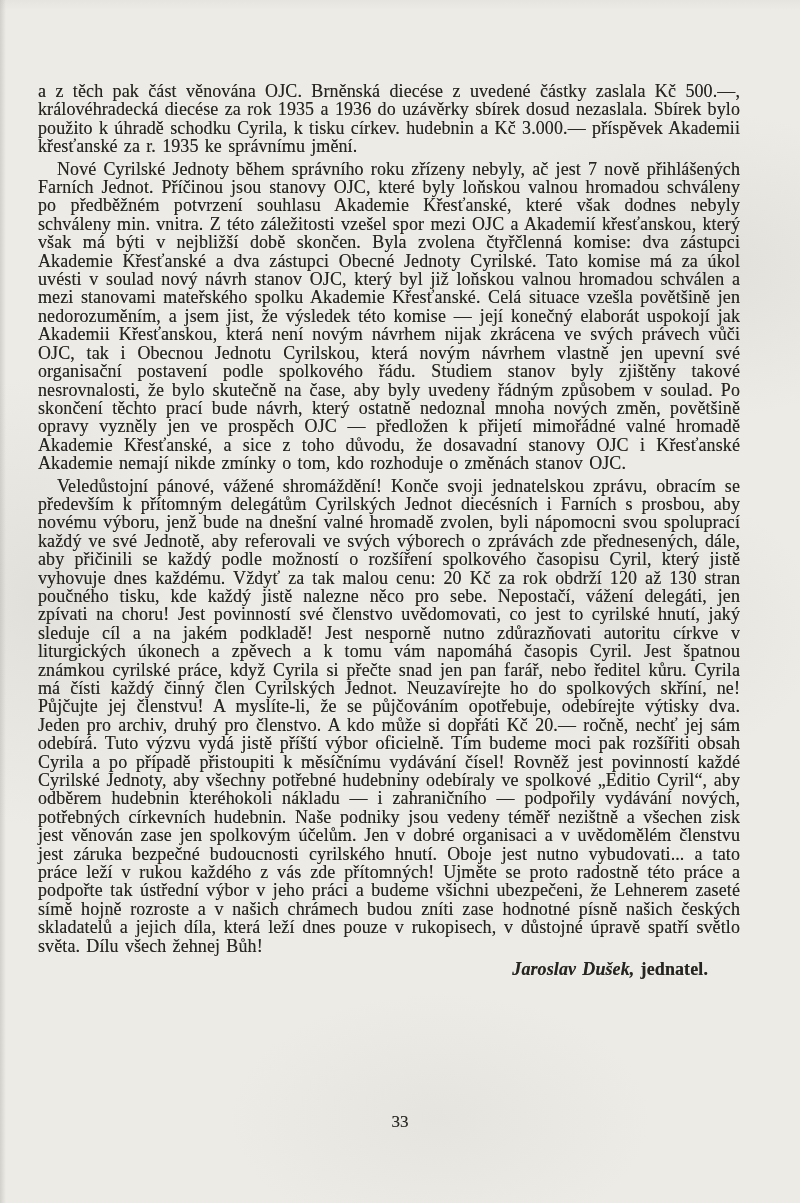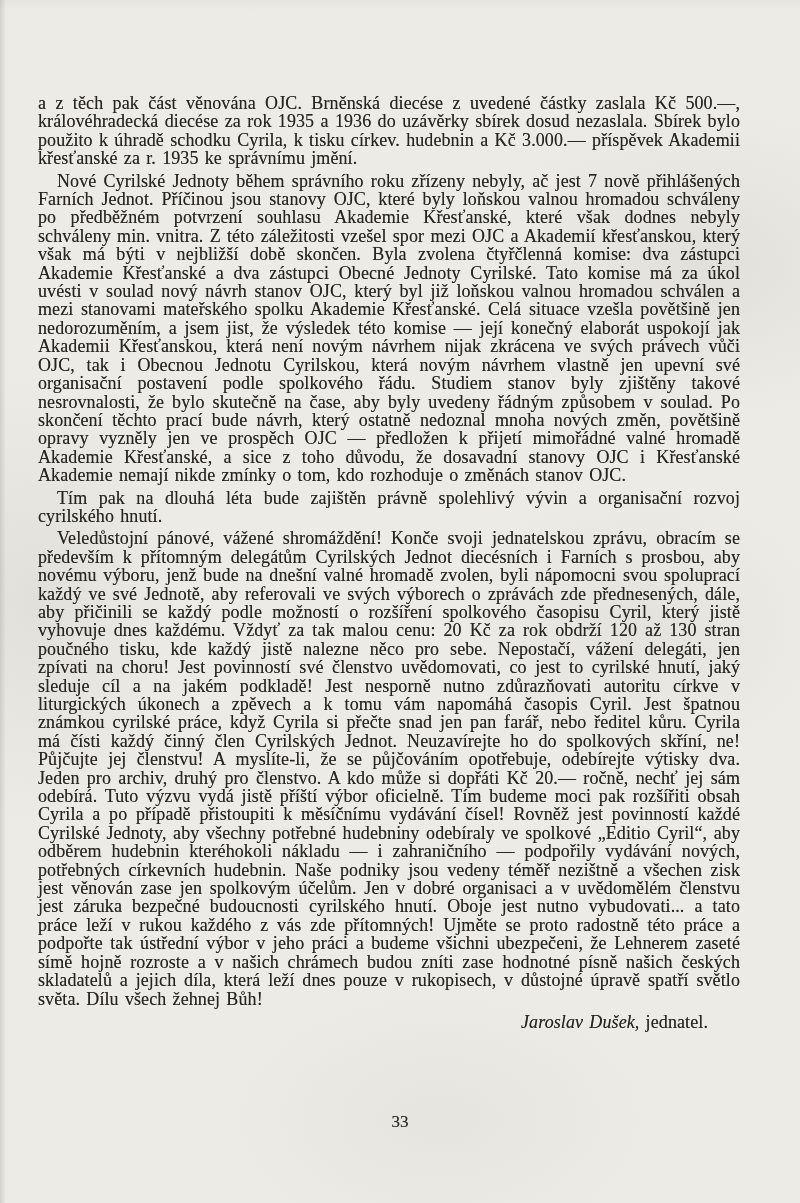--- a/index.html
+++ b/index.html
@@ -22,21 +22,21 @@
       radial-gradient(ellipse 260px 200px at 80% 52%, rgba(190,187,179,0.18), transparent 70%),
       radial-gradient(ellipse 300px 180px at 55% 93%, rgba(196,193,185,0.16), transparent 70%),
       radial-gradient(ellipse 200px 300px at 4% 50%, rgba(175,172,164,0.18), transparent 75%),
       linear-gradient(90deg, rgba(150,147,140,0.30) 0px, rgba(150,147,140,0.0) 6px),
       linear-gradient(180deg, rgba(210,208,200,0.25) 0px, rgba(210,208,200,0.0) 10px),
       #ecebe6;
   }
   .text-column {
     position: absolute;
     left: 38px;
-    top: 94px;
+    top: 82px;
     width: 702px;
     color: #27251f;
     font-size: 18px;
     line-height: 18.4px;
     text-align: justify;
     letter-spacing: 0.1px;
     word-spacing: 1.6px;
     text-shadow: 0 0 0.45px rgba(43,40,34,0.55);
   }
   .text-column p {
@@ -44,20 +44,21 @@
     padding: 0;
   }
   .text-column p.indent {
     text-indent: 19px;
     margin-top: 4px;
   }
   .signature {
     margin-top: 5px;
     text-align: right;
     padding-right: 32px;
+    font-weight: bold;
   }
   .sig-name {
     font-style: italic;
   }
   .page-number {
     position: absolute;
     top: 1112px;
     left: 0;
     width: 800px;
     text-align: center;
@@ -66,18 +67,17 @@
     text-shadow: 0 0 0.45px rgba(43,40,34,0.55);
   }
 </style>
 </head>
 <body>
 
 <div class="page">
   <div class="text-column">
     <p>a z těch pak část věnována OJC. Brněnská diecése z uvedené částky zaslala Kč 500.—, královéhradecká diecése za rok 1935 a 1936 do uzávěrky sbírek dosud nezaslala. Sbírek bylo použito k úhradě schodku Cyrila, k tisku církev. hudebnin a Kč 3.000.— příspěvek Akademii křesťanské za r. 1935 ke správnímu jmění.</p>
     <p class="indent">Nové Cyrilské Jednoty během správního roku zřízeny nebyly, ač jest 7 nově přihlášených Farních Jednot. Příčinou jsou stanovy OJC, které byly loňskou valnou hromadou schváleny po předběžném potvrzení souhlasu Akademie Křesťanské, které však dodnes nebyly schváleny min. vnitra. Z této záležitosti vzešel spor mezi OJC a Akademií křesťanskou, který však má býti v nejbližší době skončen. Byla zvolena čtyřčlenná komise: dva zástupci Akademie Křesťanské a dva zástupci Obecné Jednoty Cyrilské. Tato komise má za úkol uvésti v soulad nový návrh stanov OJC, který byl již loňskou valnou hromadou schválen a mezi stanovami mateřského spolku Akademie Křesťanské. Celá situace vzešla povětšině jen nedorozuměním, a jsem jist, že výsledek této komise — její konečný elaborát uspokojí jak Akademii Křesťanskou, která není novým návrhem nijak zkrácena ve svých právech vůči OJC, tak i Obecnou Jednotu Cyrilskou, která novým návrhem vlastně jen upevní své organisační postavení podle spolkového řádu. Studiem stanov byly zjištěny takové nesrovnalosti, že bylo skutečně na čase, aby byly uvedeny řádným způsobem v soulad. Po skončení těchto prací bude návrh, který ostatně nedoznal mnoha nových změn, povětšině opravy vyzněly jen ve prospěch OJC — předložen k přijetí mimořádné valné hromadě Akademie Křesťanské, a sice z toho důvodu, že dosavadní stanovy OJC i Křesťanské Akademie nemají nikde zmínky o tom, kdo rozhoduje o změnách stanov OJC.</p>
-    <p class="indent">Tím pak na dlouhá léta bude zajištěn právně spolehlivý vývin a organisační rozvoj cyrilského hnutí.</p>
     <p class="indent">Veledůstojní pánové, vážené shromáždění! Konče svoji jednatelskou zprávu, obracím se především k přítomným delegátům Cyrilských Jednot diecésních i Farních s prosbou, aby novému výboru, jenž bude na dnešní valné hromadě zvolen, byli nápomocni svou spoluprací každý ve své Jednotě, aby referovali ve svých výborech o zprávách zde přednesených, dále, aby přičinili se každý podle možností o rozšíření spolkového časopisu Cyril, který jistě vyhovuje dnes každému. Vždyť za tak malou cenu: 20 Kč za rok obdrží 120 až 130 stran poučného tisku, kde každý jistě nalezne něco pro sebe. Nepostačí, vážení delegáti, jen zpívati na choru! Jest povinností své členstvo uvědomovati, co jest to cyrilské hnutí, jaký sleduje cíl a na jakém podkladě! Jest nesporně nutno zdůrazňovati autoritu církve v liturgických úkonech a zpěvech a k tomu vám napomáhá časopis Cyril. Jest špatnou známkou cyrilské práce, když Cyrila si přečte snad jen pan farář, nebo ředitel kůru. Cyrila má čísti každý činný člen Cyrilských Jednot. Neuzavírejte ho do spolkových skříní, ne! Půjčujte jej členstvu! A myslíte-li, že se půjčováním opotřebuje, odebírejte výtisky dva. Jeden pro archiv, druhý pro členstvo. A kdo může si dopřáti Kč 20.— ročně, nechť jej sám odebírá. Tuto výzvu vydá jistě příští výbor oficielně. Tím budeme moci pak rozšířiti obsah Cyrila a po případě přistoupiti k měsíčnímu vydávání čísel! Rovněž jest povinností každé Cyrilské Jednoty, aby všechny potřebné hudebniny odebíraly ve spolkové „Editio Cyril“, aby odběrem hudebnin kteréhokoli nákladu — i zahraničního — podpořily vydávání nových, potřebných církevních hudebnin. Naše podniky jsou vedeny téměř nezištně a všechen zisk jest věnován zase jen spolkovým účelům. Jen v dobré organisaci a v uvědomělém členstvu jest záruka bezpečné budoucnosti cyrilského hnutí. Oboje jest nutno vybudovati... a tato práce leží v rukou každého z vás zde přítomných! Ujměte se proto radostně této práce a podpořte tak ústřední výbor v jeho práci a budeme všichni ubezpečeni, že Lehnerem zaseté símě hojně rozroste a v našich chrámech budou zníti zase hodnotné písně našich českých skladatelů a jejich díla, která leží dnes pouze v rukopisech, v důstojné úpravě spatří světlo světa. Dílu všech žehnej Bůh!</p>
     <div class="signature"><span class="sig-name">Jaroslav Dušek,</span><span> jednatel.</span></div>
   </div>
   <div class="page-number">33</div>
 </div>
 
 </body></html>

